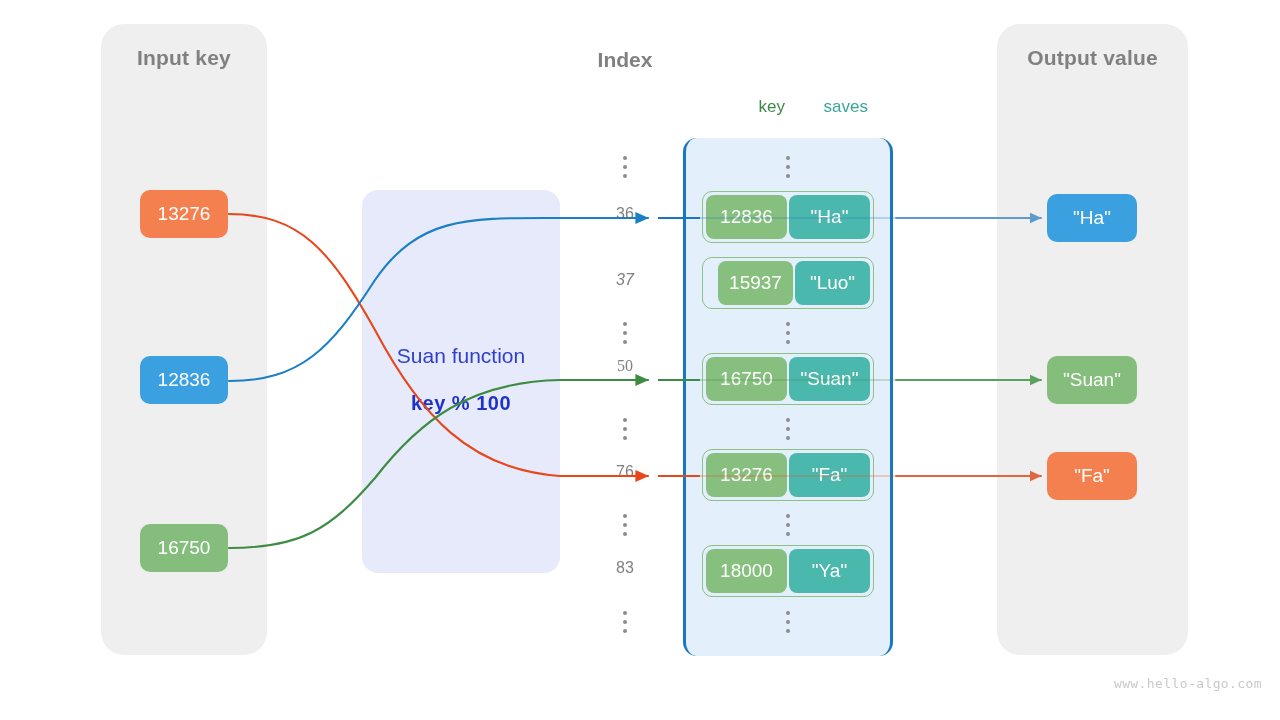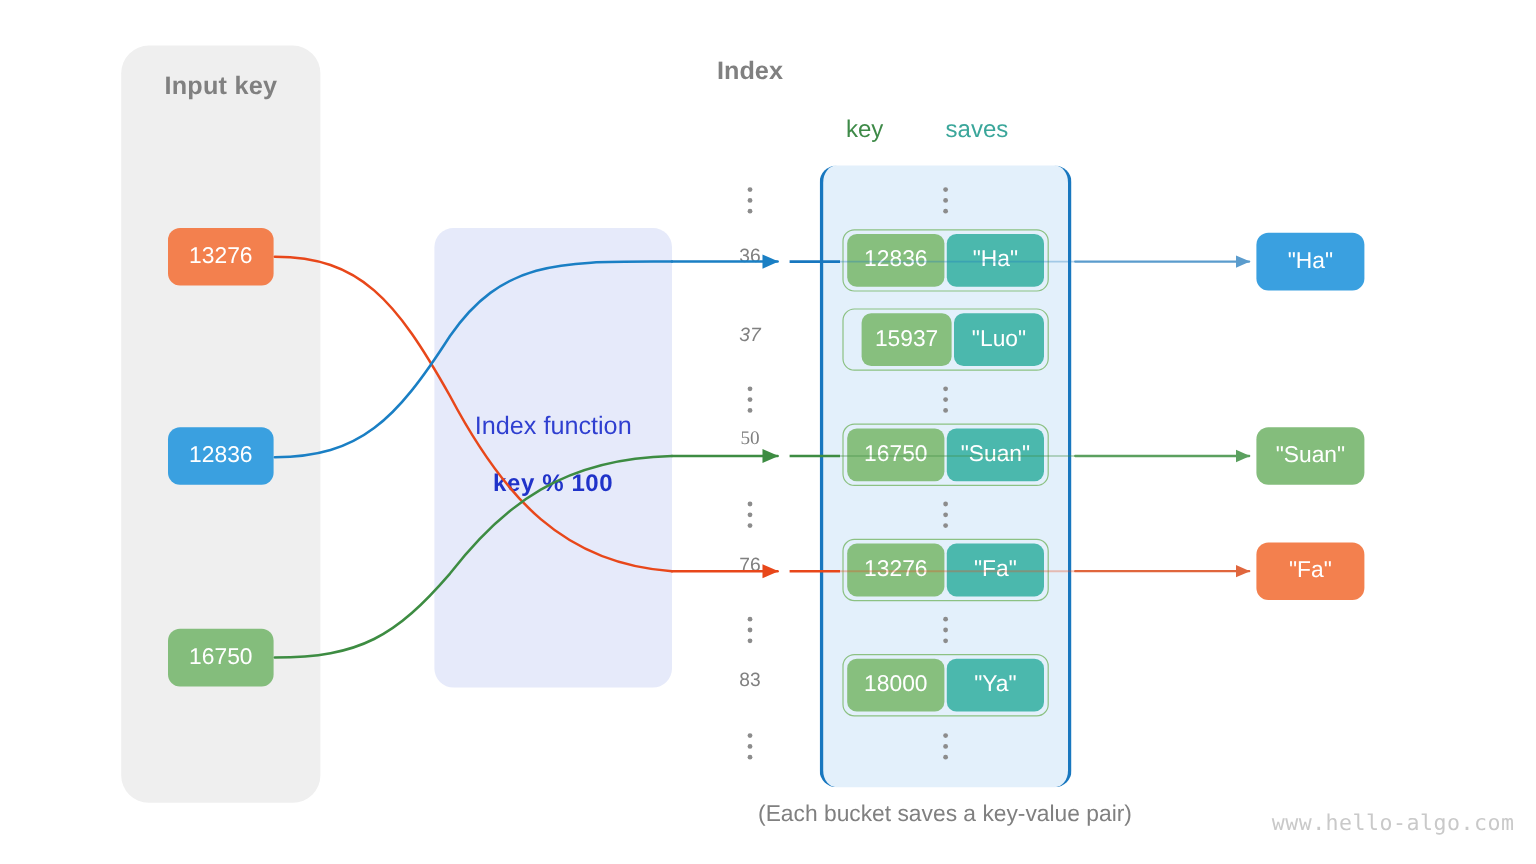--- a/index.html
+++ b/index.html
@@ -18,21 +18,20 @@
     background: #ffffff;
   }
 
   
   .panel {
     position: absolute;
     background: #efefef;
     border-radius: 23px;
     top: 24px;
     height: 631px;
-    margin-top: 14px;
   }
   #panel-input  { left: 101px; width: 166px; }
   #panel-output { left: 997px; width: 191px; }
 
   .panel-title {
     position: absolute;
     top: 22px;
     left: 0;
     width: 100%;
     text-align: center;
@@ -48,22 +47,22 @@
     font-size: 21px;
     font-weight: bold;
     color: #808080;
     text-align: center;
   }
   #head-index { left: 570px; top: 48px; width: 110px; }
   #head-array { left: 683px; top: 48px; width: 210px; }
 
   .sub-head {
     position: absolute;
-    font-size: 20px;
-    text-align: left;
+    font-size: 17px;
+    text-align: right;
   }
   #sub-key   { left: 705px; top: 97px; width: 80px; color: #3e8a48; }
   #sub-value { left: 788px; top: 97px; width: 80px; color: #3aa69a; }
 
   
   #hash-box {
     position: absolute;
     left: 362px;
     top: 190px;
     width: 198px;
@@ -186,38 +185,41 @@
     width: 455px;
     text-align: center;
     font-size: 19px;
     color: #808080;
   }
   #watermark {
     position: absolute;
     right: 18px;
     top: 676px;
     font-family: "DejaVu Sans Mono", monospace;
-    font-size: 18px;
+    font-size: 13px;
     color: #c9c9c9;
     letter-spacing: .4px;
   }
 
   #wires { position: absolute; left: 0; top: 0; width: 1280px; height: 720px; }
 </style>
 </head>
 <body>
 
 <div id="stage">
 
   <div class="panel" id="panel-input">
     <div class="panel-title">Input key</div>
   </div>
+  <div class="panel" id="panel-output">
+    <div class="panel-title">Output value</div>
+  </div>
 
   <div id="hash-box"></div>
-  <div id="hash-title">Index function</div>
+  <div id="hash-title">Suan function</div>
   <div id="hash-formula">key % 100</div>
 
   <div id="array-box"></div>
 
   <div class="col-head" id="head-index">Index</div>
   <div class="sub-head" id="sub-key">key</div>
   <div class="sub-head" id="sub-value">saves</div>
 
   <div id="index-col">
       <div class="vdots" style="top: 156px; left: 618px;">
@@ -346,16 +348,15 @@
 
     <path d="M700,218 L896,218" fill="none" stroke="#1877bf" stroke-width="1.6" opacity="0.32"></path>
     <path d="M700,380 L896,380" fill="none" stroke="#3d8c42" stroke-width="1.6" opacity="0.32"></path>
     <path d="M700,476 L896,476" fill="none" stroke="#e8471a" stroke-width="1.6" opacity="0.32"></path>
 
     <path d="M896,218 L1041,218" fill="none" stroke="#5b9ccd" stroke-width="1.9" stroke-linecap="round" marker-end="url(#ah-blue-s)"></path>
     <path d="M896,380 L1041,380" fill="none" stroke="#5ba05f" stroke-width="1.9" stroke-linecap="round" marker-end="url(#ah-green-s)"></path>
     <path d="M896,476 L1041,476" fill="none" stroke="#e0663d" stroke-width="1.9" stroke-linecap="round" marker-end="url(#ah-orange-s)"></path>
   </svg>
 
-  <div id="caption">(Each bucket saves a key-value pair)</div>
   <div id="watermark">www.hello-algo.com</div>
 
 </div>
 
 </body></html>

